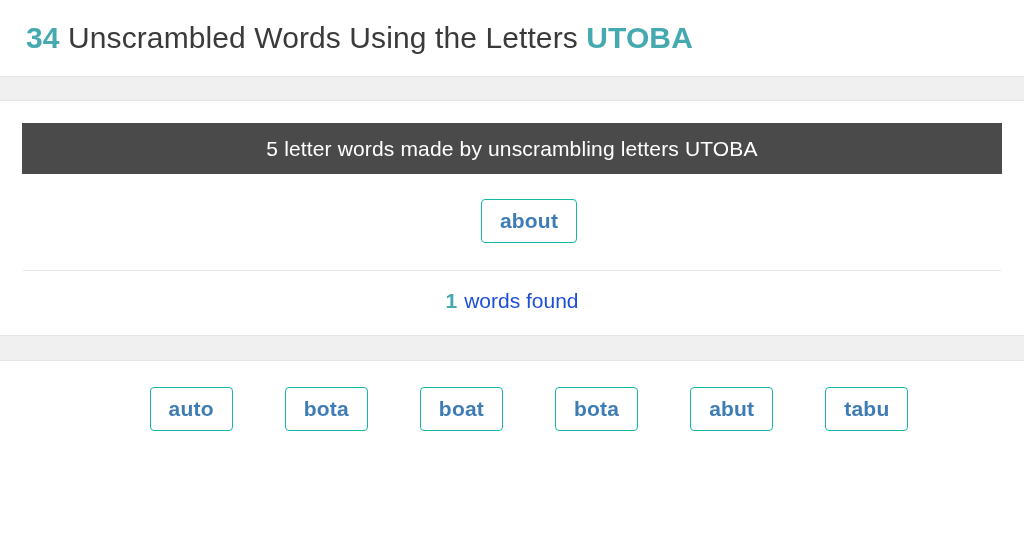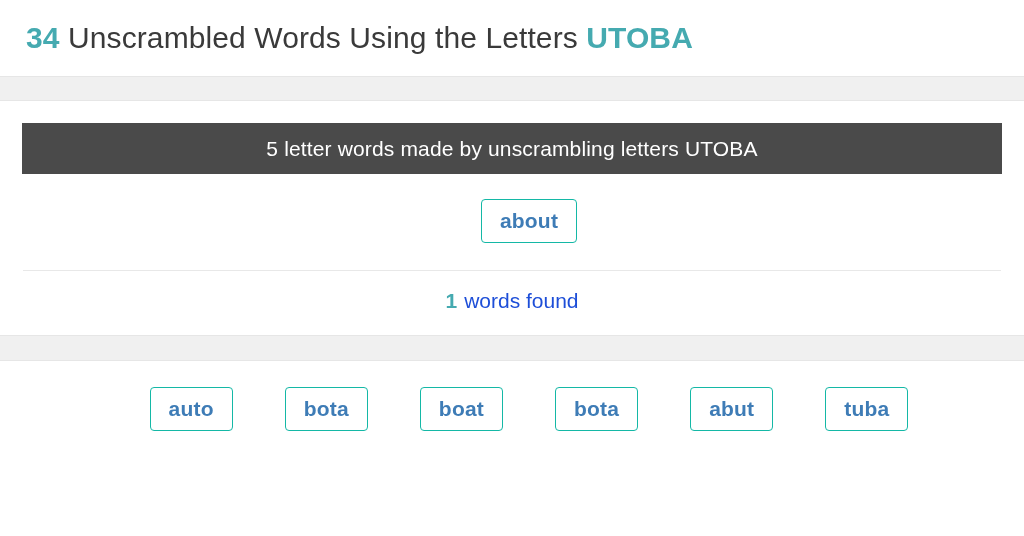--- a/index.html
+++ b/index.html
@@ -153,16 +153,16 @@
 
 <div class="result-card">
 
 
   <div class="word-row">
     <a class="word-chip" href="#">auto</a>
     <a class="word-chip" href="#">bota</a>
     <a class="word-chip" href="#">boat</a>
     <a class="word-chip" href="#">bota</a>
     <a class="word-chip" href="#">abut</a>
-    <a class="word-chip" href="#">tuba</a>
+    <a class="word-chip" href="#">tabu</a>
   </div>
 
 </div>
 
 </body></html>

